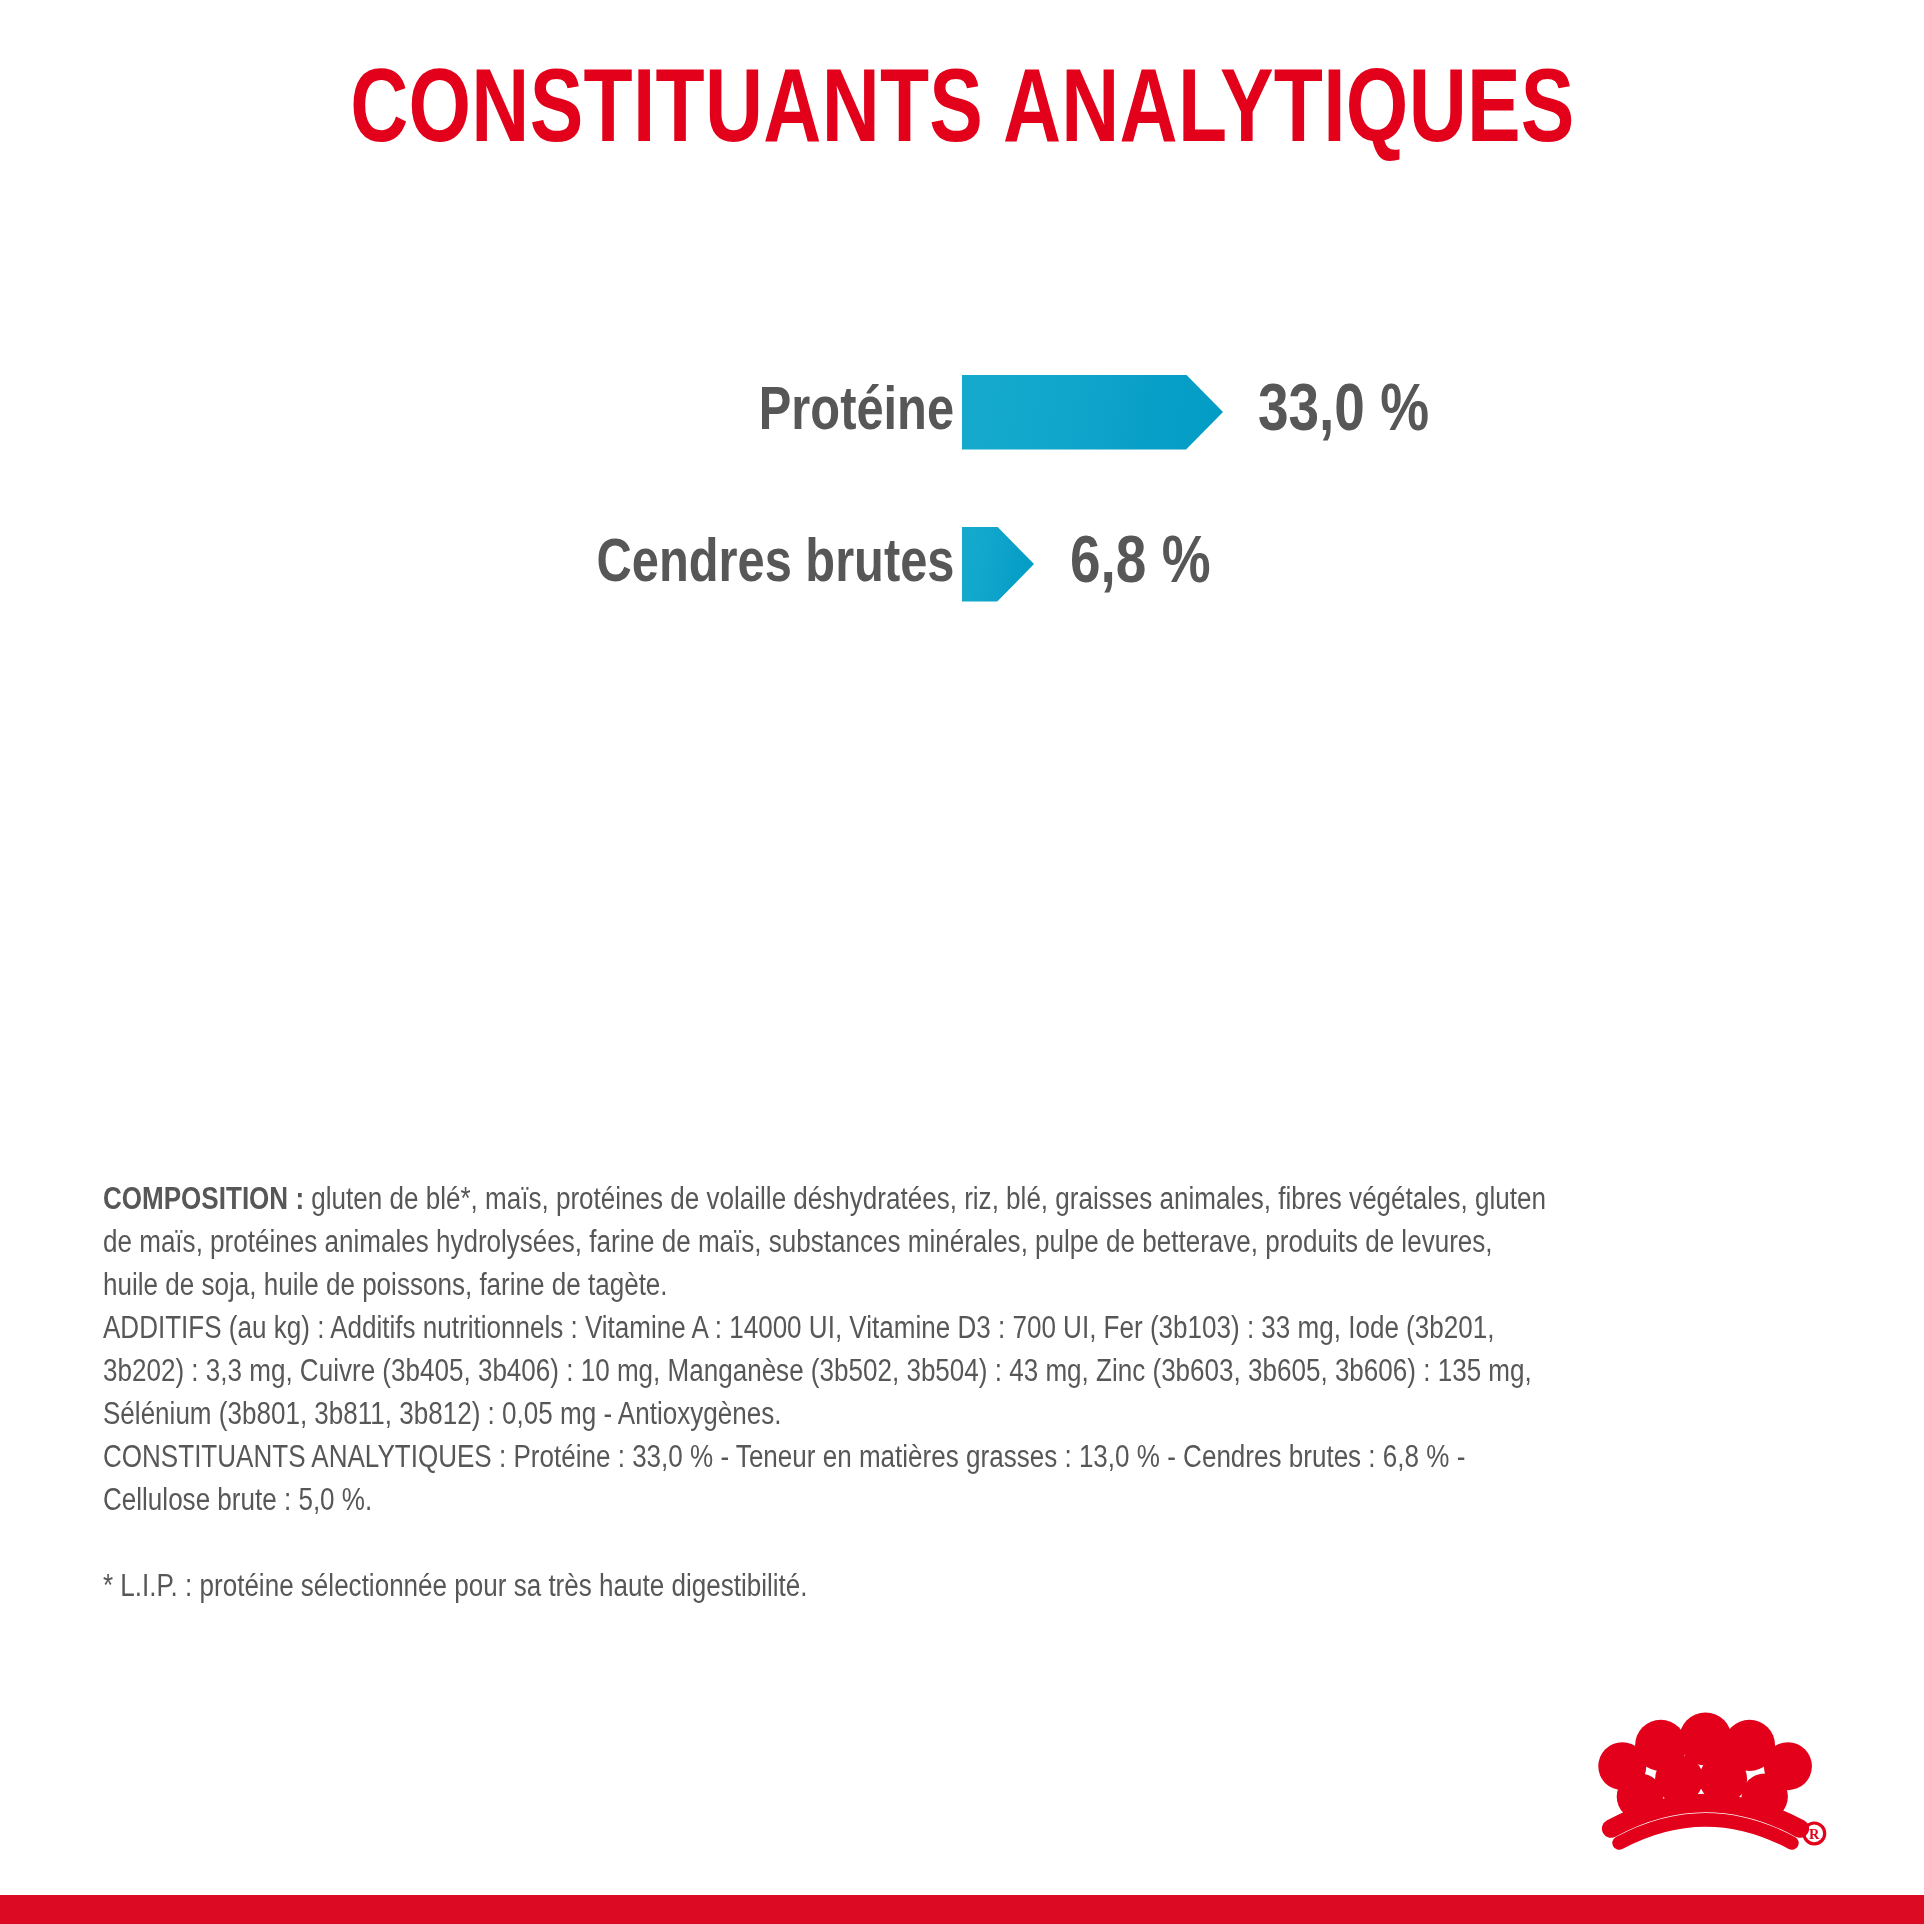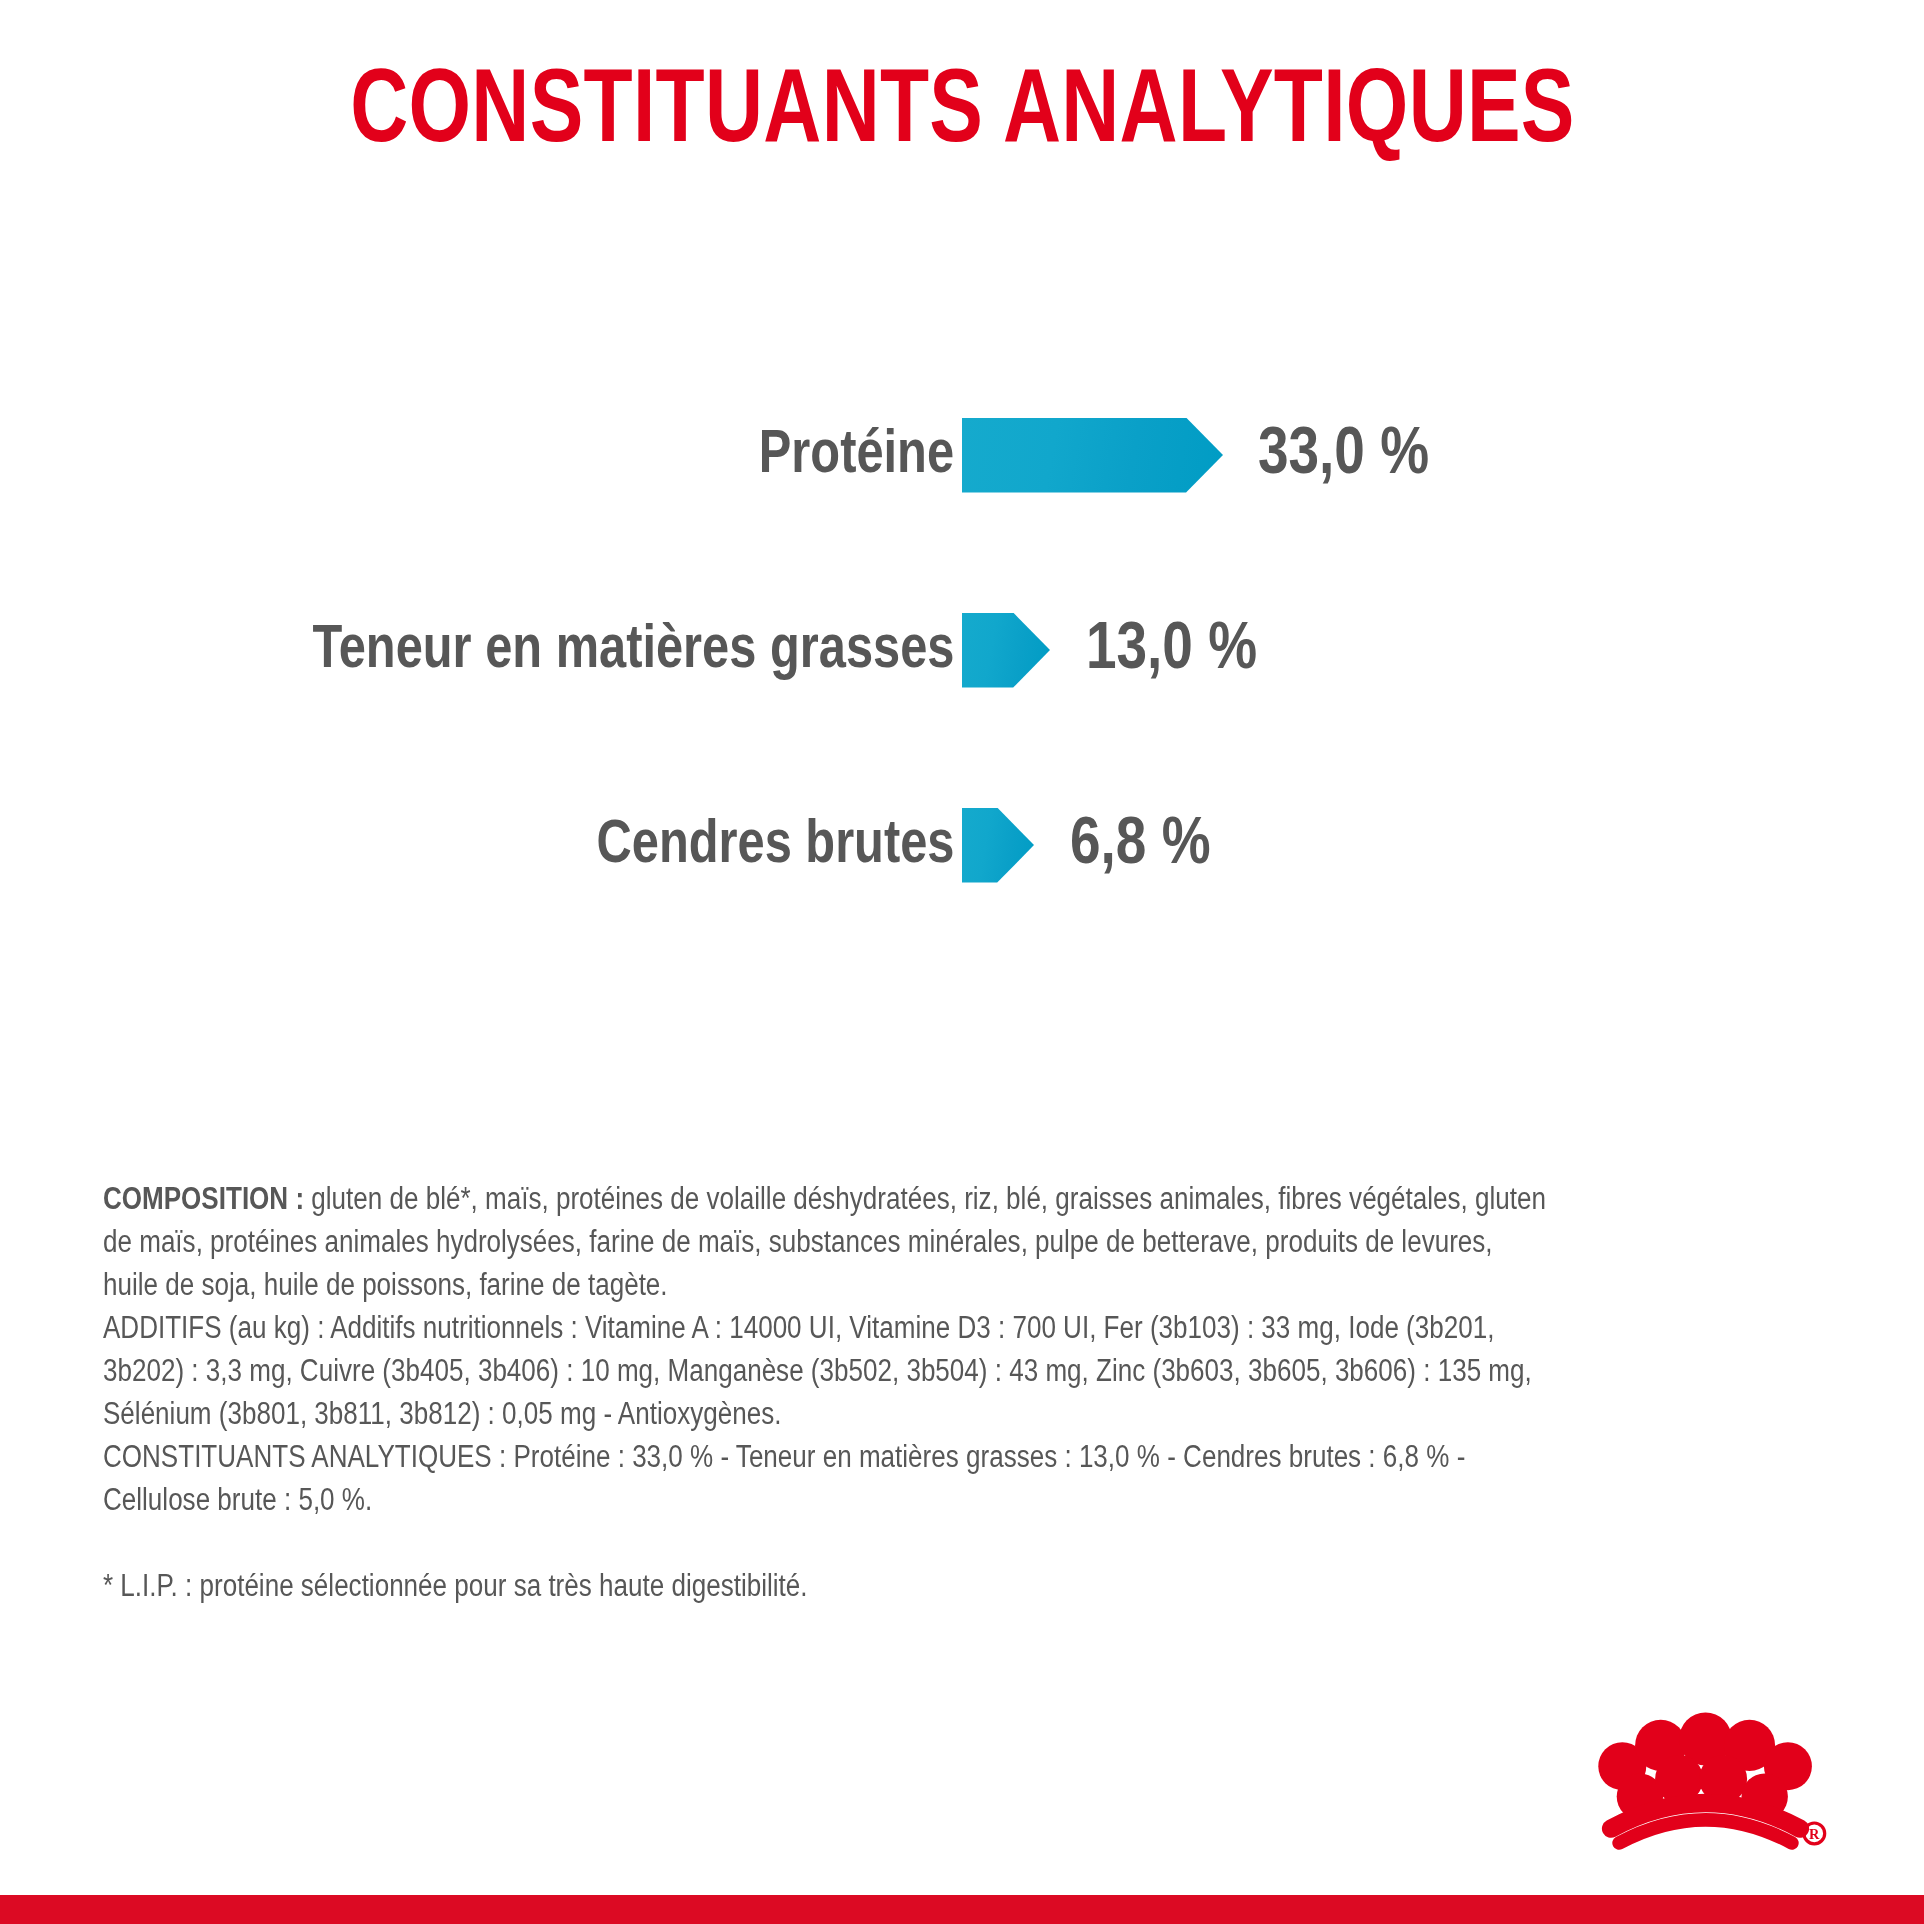--- a/index.html
+++ b/index.html
@@ -36,21 +36,20 @@
   
   .nutrients {
     position: absolute;
     top: 365px;
     left: 0;
     width: 1925px;
   }
   .nrow {
     position: relative;
     height: 152px;
-    margin-top: 43px;
   }
   .nlabel {
     position: absolute;
     right: 971px;
     top: 3.2px;
     color: #575757;
     font-weight: 700;
     font-size: 61px;
     line-height: 80px;
     white-space: nowrap;
@@ -123,27 +122,20 @@
 <div class="nutrients">
 
   <div class="nrow">
     <div class="nlabel">Protéine</div>
     <div class="nbarwrap">
       <div class="nbar" id="bar0" style="width: 261px; clip-path: polygon(0% 0%, 85.846% 0%, 100% 50%, 85.846% 100%, 0% 100%);"></div>
     </div>
     <div class="nvalue" id="val0" style="left: 1258px;">33,0 %</div>
   </div>
 
-  <div class="nrow">
-    <div class="nlabel">Teneur en matières grasses</div>
-    <div class="nbarwrap">
-      <div class="nbar" id="bar1" style="width: 88px; clip-path: polygon(0% 0%, 58.182% 0%, 100% 50%, 58.182% 100%, 0% 100%);"></div>
-    </div>
-    <div class="nvalue" id="val1" style="left: 1086px;">13,0 %</div>
-  </div>
 
   <div class="nrow">
     <div class="nlabel">Cendres brutes</div>
     <div class="nbarwrap">
       <div class="nbar" id="bar2" style="width: 72px; clip-path: polygon(0% 0%, 48.889% 0%, 100% 50%, 48.889% 100%, 0% 100%);"></div>
     </div>
     <div class="nvalue" id="val2" style="left: 1070px;">6,8 %</div>
   </div>
 
 

